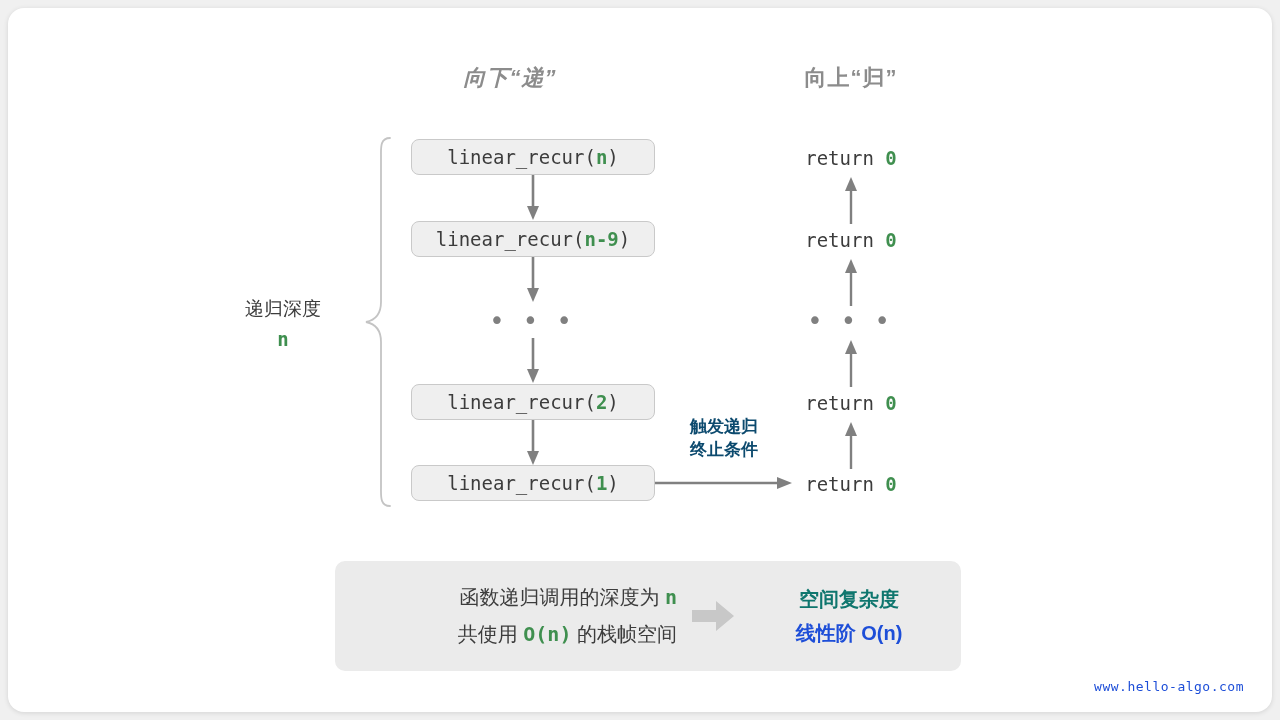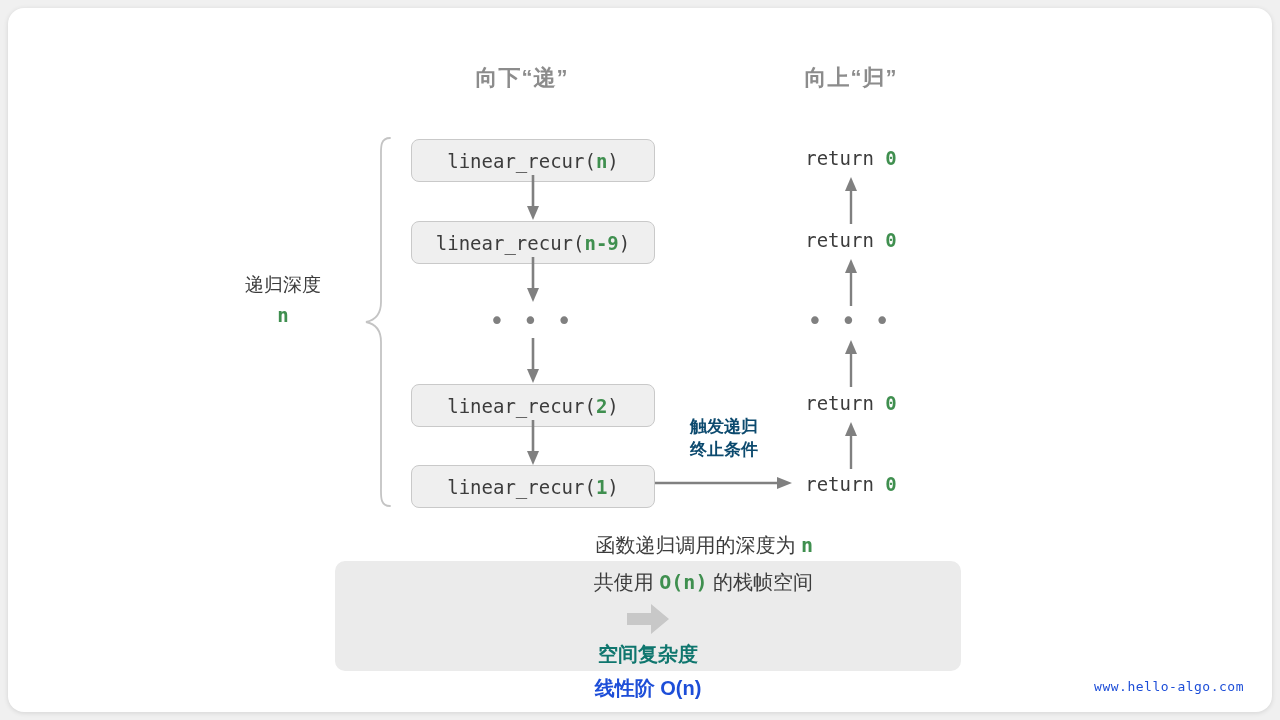--- a/index.html
+++ b/index.html
@@ -33,21 +33,21 @@
     font-weight: bold;
     color: #8c8c8c;
     letter-spacing: 1px;
     white-space: nowrap;
     text-align: center;
   }
 
   
   .call-box {
     box-sizing: border-box;
-    height: 43px;
+    height: 36px;
     background: #efefef;
     border: 1.5px solid #c9c9c9;
     border-radius: 8px;
     display: flex;
     align-items: center;
     justify-content: center;
     font-family: "DejaVu Sans Mono", "Liberation Mono", monospace;
     font-size: 19px;
     color: #3c3c3c;
     white-space: nowrap;
@@ -149,31 +149,31 @@
     white-space: nowrap;
   }
 
   svg { display: block; }
 </style>
 </head>
 <body>
 
 <div id="card">
 
-  <div class="abs col-header" style="left:394px; top:55px; width:240px;">向下“递”</div>
+  <div class="abs col-header" style="left:382px; top:55px; width:240px;font-style:italic;">向下“递”</div>
 
   <div class="abs col-header" style="left:723px; top:55px; width:240px;">向上“归”</div>
 
   <div class="abs" style="left:352px; top:126px;">
     <svg width="36" height="376" viewBox="0 0 36 376" aria-hidden="true">
       <path d="M30 4 C20 4 21 14 21 22 L21 168 C21 180 16 186 6 188 C16 190 21 196 21 208 L21 354 C21 362 20 372 30 372" fill="none" stroke="#c4c4c4" stroke-width="1.8" stroke-linecap="round"></path>
     </svg>
   </div>
 
-  <div class="abs depth-label" style="left:200px; top:262px; width:150px;">
+  <div class="abs depth-label" style="left:200px; top:286px; width:150px;">
     <span>递归深度</span>
     <span class="nval">n</span>
   </div>
 
   <div class="abs call-box" style="left:403px; top:131px; width:244px;">
     <span>linear_recur(</span>
       <span class="arg">n</span>
       <span>)</span>
   </div>
 
@@ -280,21 +280,21 @@
     </svg>
   </div>
 
   <div class="abs" style="left:833px; top:413px;">
     <svg width="20" height="48" viewBox="0 0 20 48" aria-hidden="true">
       <line x1="10" y1="48" x2="10" y2="13" stroke="#808080" stroke-width="2.4"></line>
       <polygon points="10,1 4,15 16,15" fill="#808080"></polygon>
     </svg>
   </div>
 
-  <div id="summary-panel" class="abs" style="left:327px; top:553px; width:626px; height:110px;flex-direction:column;">
+  <div id="summary-panel" class="abs" style="left:327px; top:553px; width:626px; height:110px;">
 
     <div class="sum-left" style="width:330px;">
       <div>
         <span>函数递归调用的深度为</span>
         <span class="g">n</span>
       </div>
       <div>
         <span>共使用</span>
         <span class="g">O(n)</span>
         <span>的栈帧空间</span>

